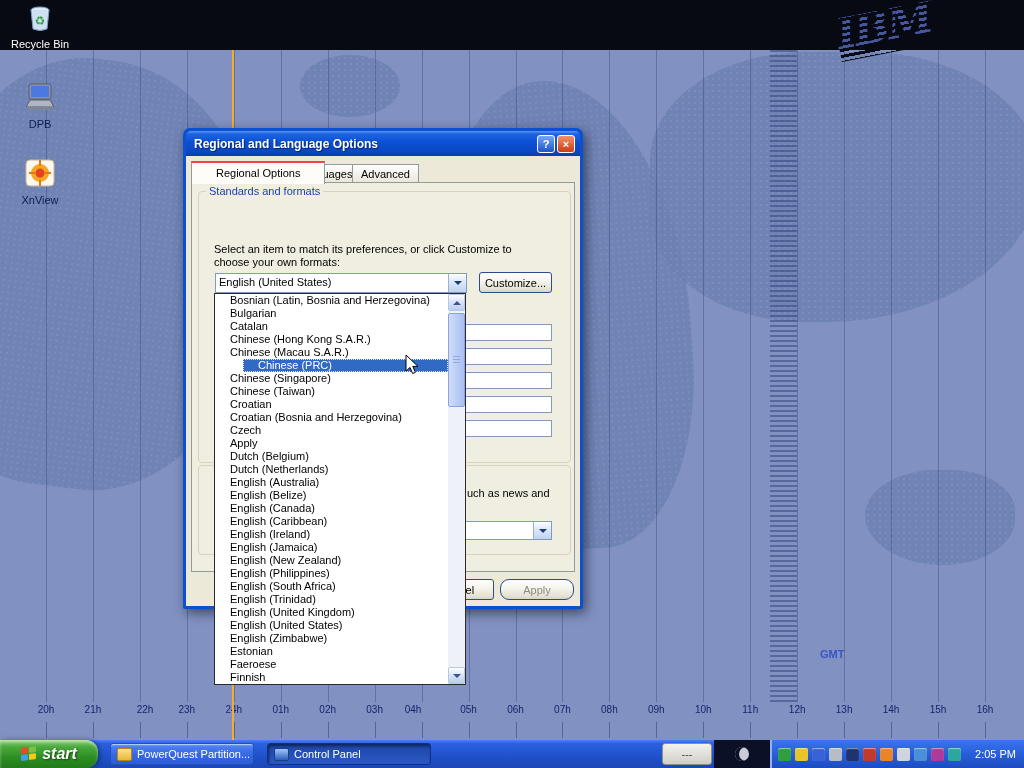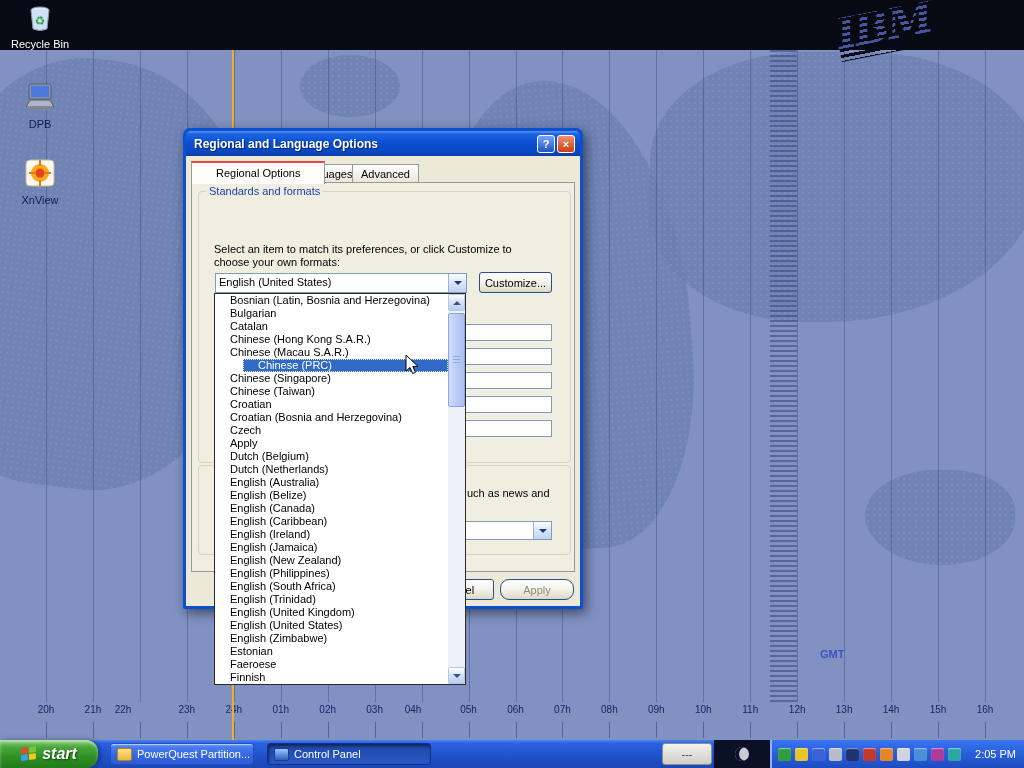--- a/index.html
+++ b/index.html
@@ -170,21 +170,21 @@
   </div>
   <div id="hours-layer">
       <div class="tz-line" style="left: 46px;"></div>
       <div class="tz-tick" style="left: 46px;"></div>
       <div class="hour-label" style="left: 31px;">20h</div>
       <div class="tz-line" style="left: 92.95px;"></div>
       <div class="tz-tick" style="left: 92.95px;"></div>
       <div class="hour-label" style="left: 77.95px;">21h</div>
       <div class="tz-line" style="left: 139.9px;"></div>
       <div class="tz-tick" style="left: 139.9px;"></div>
-      <div class="hour-label" style="left: 108px;">22h</div>
+      <div class="hour-label" style="left: 130px;">22h</div>
       <div class="tz-line" style="left: 186.85px;"></div>
       <div class="tz-tick" style="left: 186.85px;"></div>
       <div class="hour-label" style="left: 171.85px;">23h</div>
       <div class="tz-line" style="left: 233.8px;"></div>
       <div class="tz-tick" style="left: 233.8px;"></div>
       <div class="hour-label" style="left: 218.8px;">24h</div>
       <div class="tz-line" style="left: 280.75px;"></div>
       <div class="tz-tick" style="left: 280.75px;"></div>
       <div class="hour-label" style="left: 265.75px;">01h</div>
       <div class="tz-line" style="left: 327.7px;"></div>

